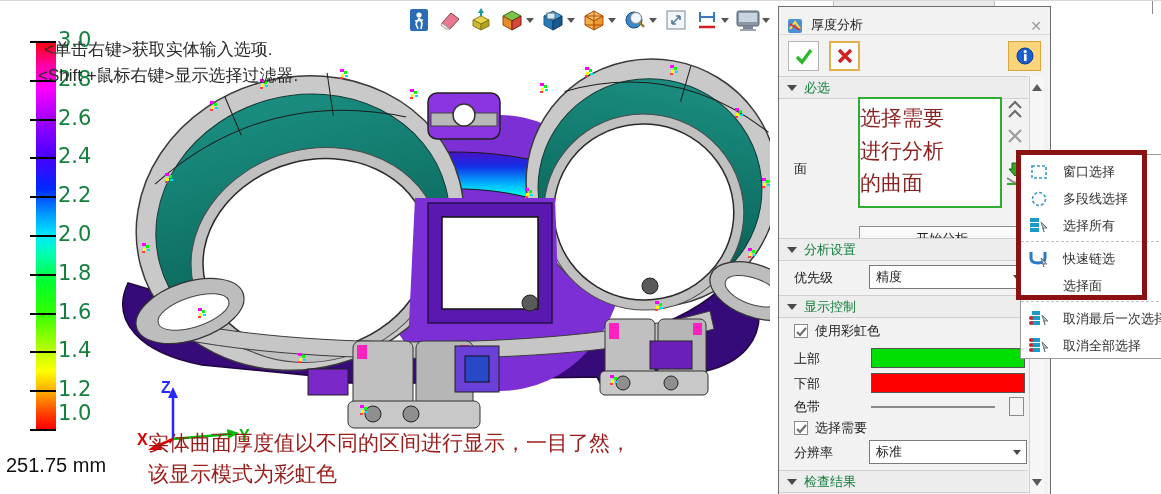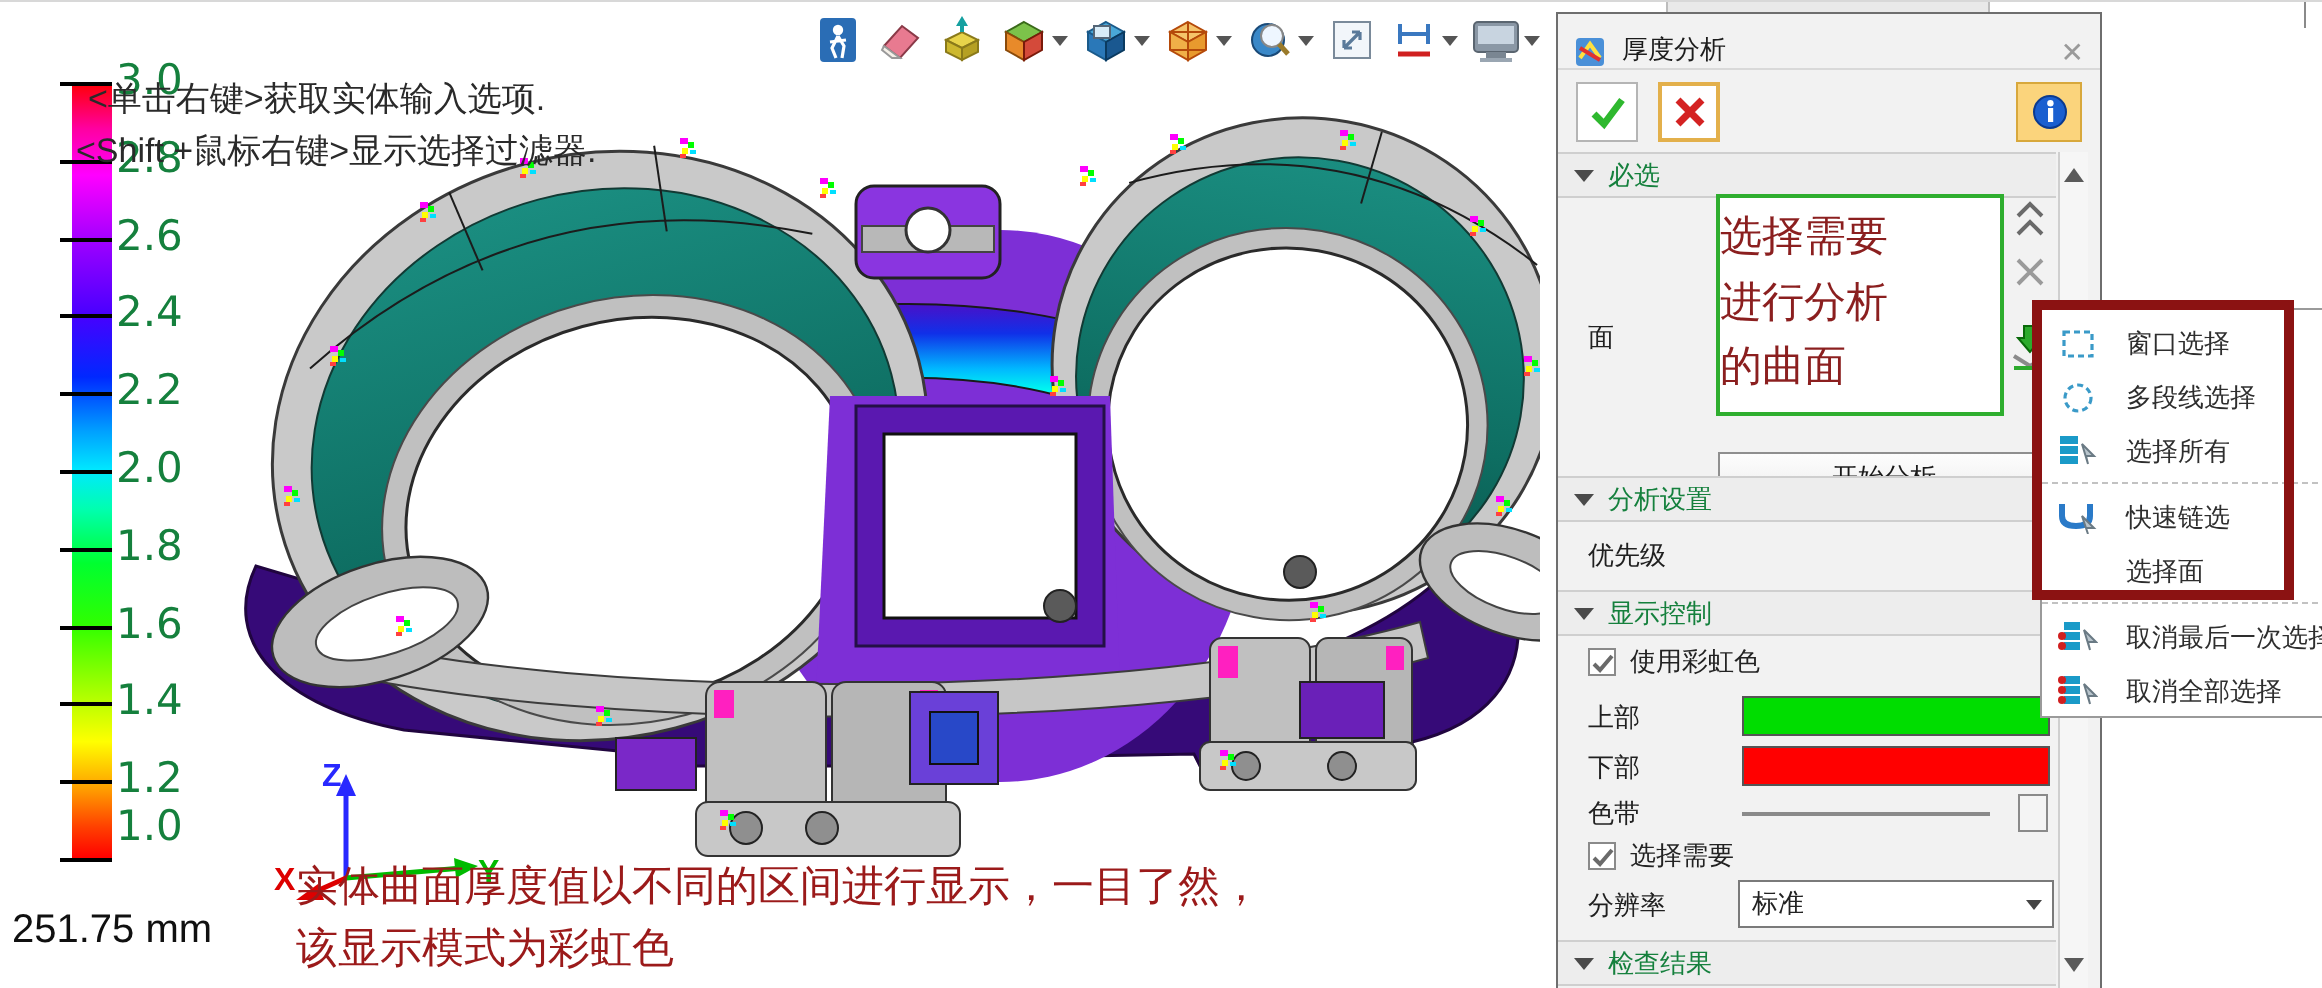--- a/index.html
+++ b/index.html
@@ -412,20 +412,24 @@
     </div>
 
     <div class="row-label" style="top:153px">面</div>
     <div class="startbtn">开始分析</div>
 
     <div class="sect" style="top:231px">
       <span class="tri"></span>
       <span>分析设置</span>
     </div>
     <div class="row-label" style="top:262px">优先级</div>
+    <div class="dd" style="top:258px">
+      <span>精度</span>
+      <span class="arrow"></span>
+    </div>
 
     <div class="sect" style="top:288px">
       <span class="tri"></span>
       <span>显示控制</span>
     </div>
     <div class="checkrow" style="top:315px">
       <span class="checkbox">
         <svg width="11" height="11">
             <path d="M1 6 L4 9 L10 2" stroke="#6a6a6a" stroke-width="2" fill="none"></path>
           </svg>

